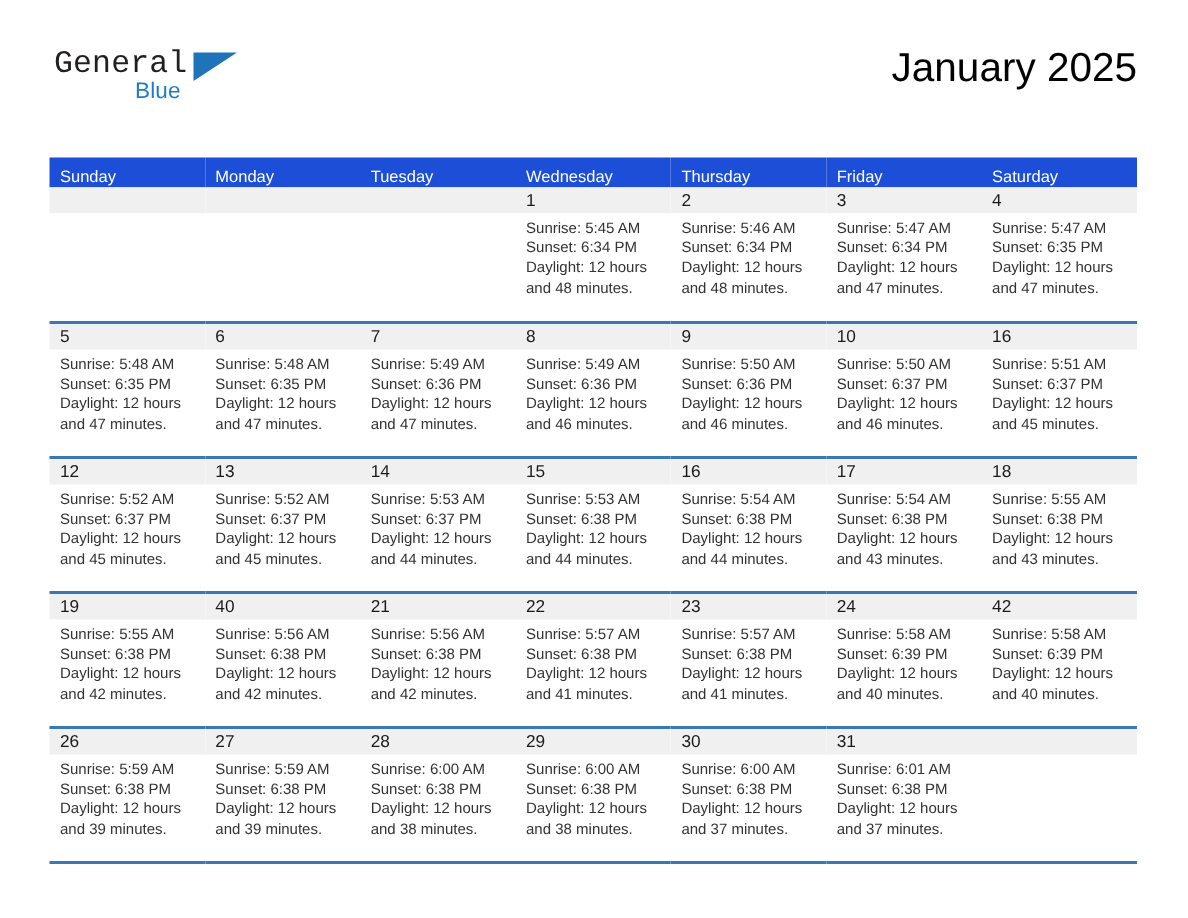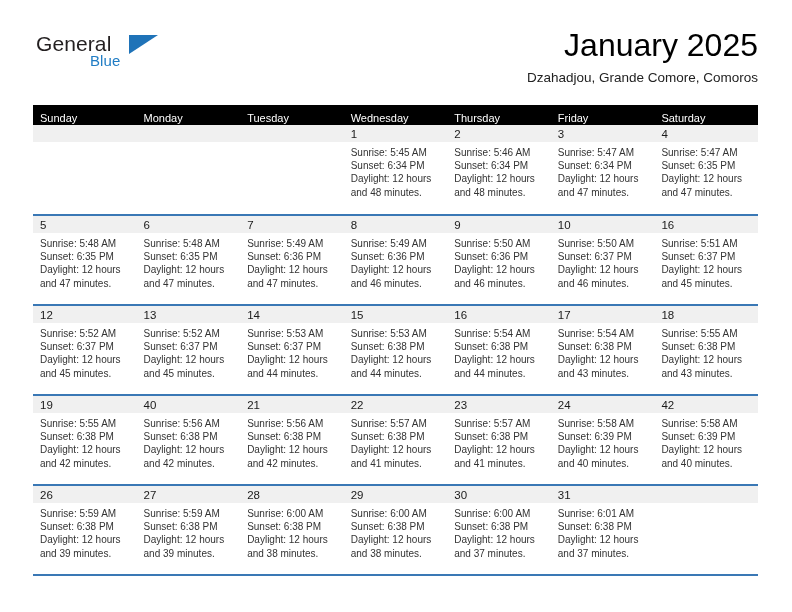--- a/index.html
+++ b/index.html
@@ -18,59 +18,59 @@
     height: 70px;
   }
   .logo {
     position: absolute; left: 0; top: 4px;
     width: 180px; height: 56px;
   }
   .logo-general {
     position: absolute; left: 3px; top: 0;
     font-size: 21px; color: #231f20;
     letter-spacing: 0.1px;
-    font-family: Liberation Sans, sans-serif;
+    font-family: Liberation Mono, monospace;
   }
   .logo-tri {
     position: absolute; left: 96px; top: 3px;
     width: 0; height: 0;
     border-left: 29px solid #1f73b8;
     border-bottom: 19px solid transparent;
   }
   .logo-blue {
     position: absolute; left: 57px; top: 20px;
     font-size: 15px; color: #1f7cc4;
     letter-spacing: 0.1px;
   }
 
   .titles {
     position: absolute; right: 0; top: 0;
     text-align: right;
   }
   .cal-title {
-    font-size: 32px; color: #000000;
+    font-size: 27px; color: #000000;
     font-weight: normal; line-height: 34px;
     white-space: nowrap;
   }
   .cal-sub {
     margin-top: 7px;
     font-size: 13.5px; color: #222222;
     line-height: 18px; white-space: nowrap;
   }
 
   
   .cal {
     position: absolute;
     left: 33px; top: 105px;
     width: 725px;
     border-collapse: collapse;
     table-layout: fixed;
   }
   .cal th {
-    background: #000000;
+    background: #1d4ed8;
     color: #ffffff;
     font-size: 11px;
     font-weight: normal;
     text-align: left;
     padding: 5px 0 0 7px;
     height: 20px;
     border: none;
   }
   .cal td {
     width: 103.57px;
@@ -111,21 +111,20 @@
   <div class="top">
 
     <div class="logo">
       <span class="logo-general">General</span>
       <span class="logo-tri"></span>
       <span class="logo-blue">Blue</span>
     </div>
 
     <div class="titles">
       <div class="cal-title">January 2025</div>
-      <div class="cal-sub">Dzahadjou, Grande Comore, Comoros</div>
     </div>
 
   </div>
 
   <table class="cal">
     <thead>
       <tr>
         <th>Sunday</th>
         <th>Monday</th>
         <th>Tuesday</th>

